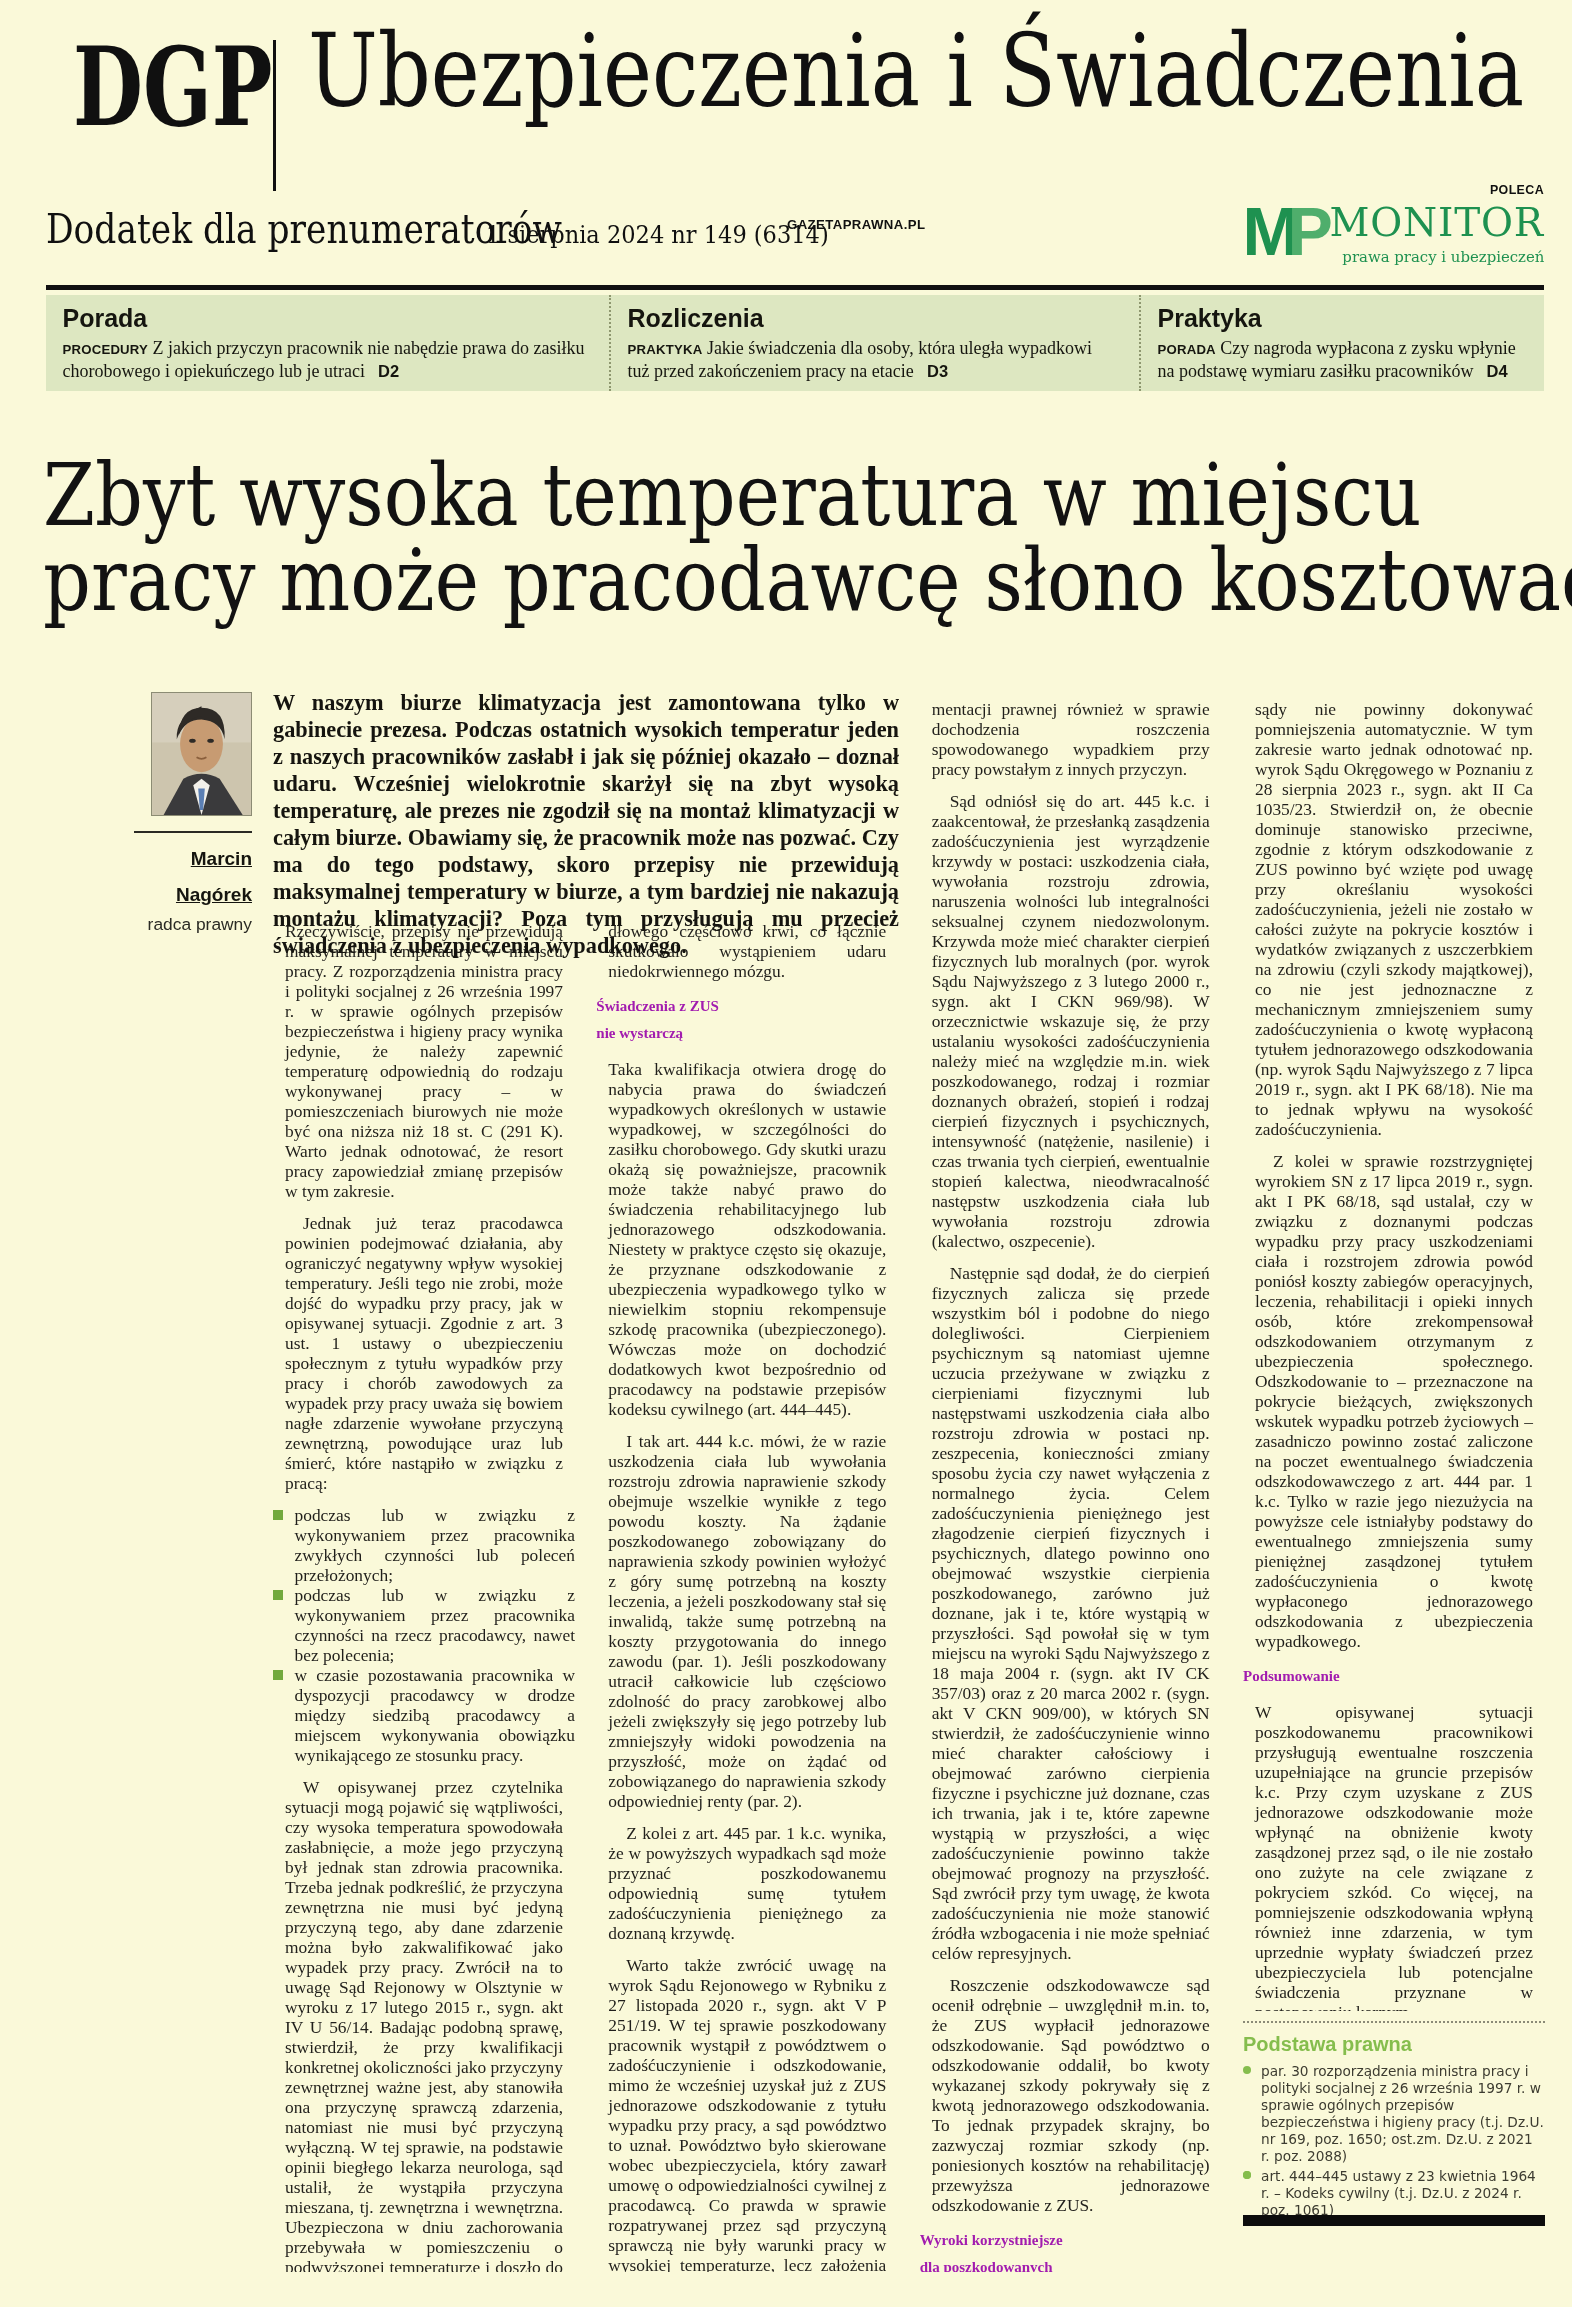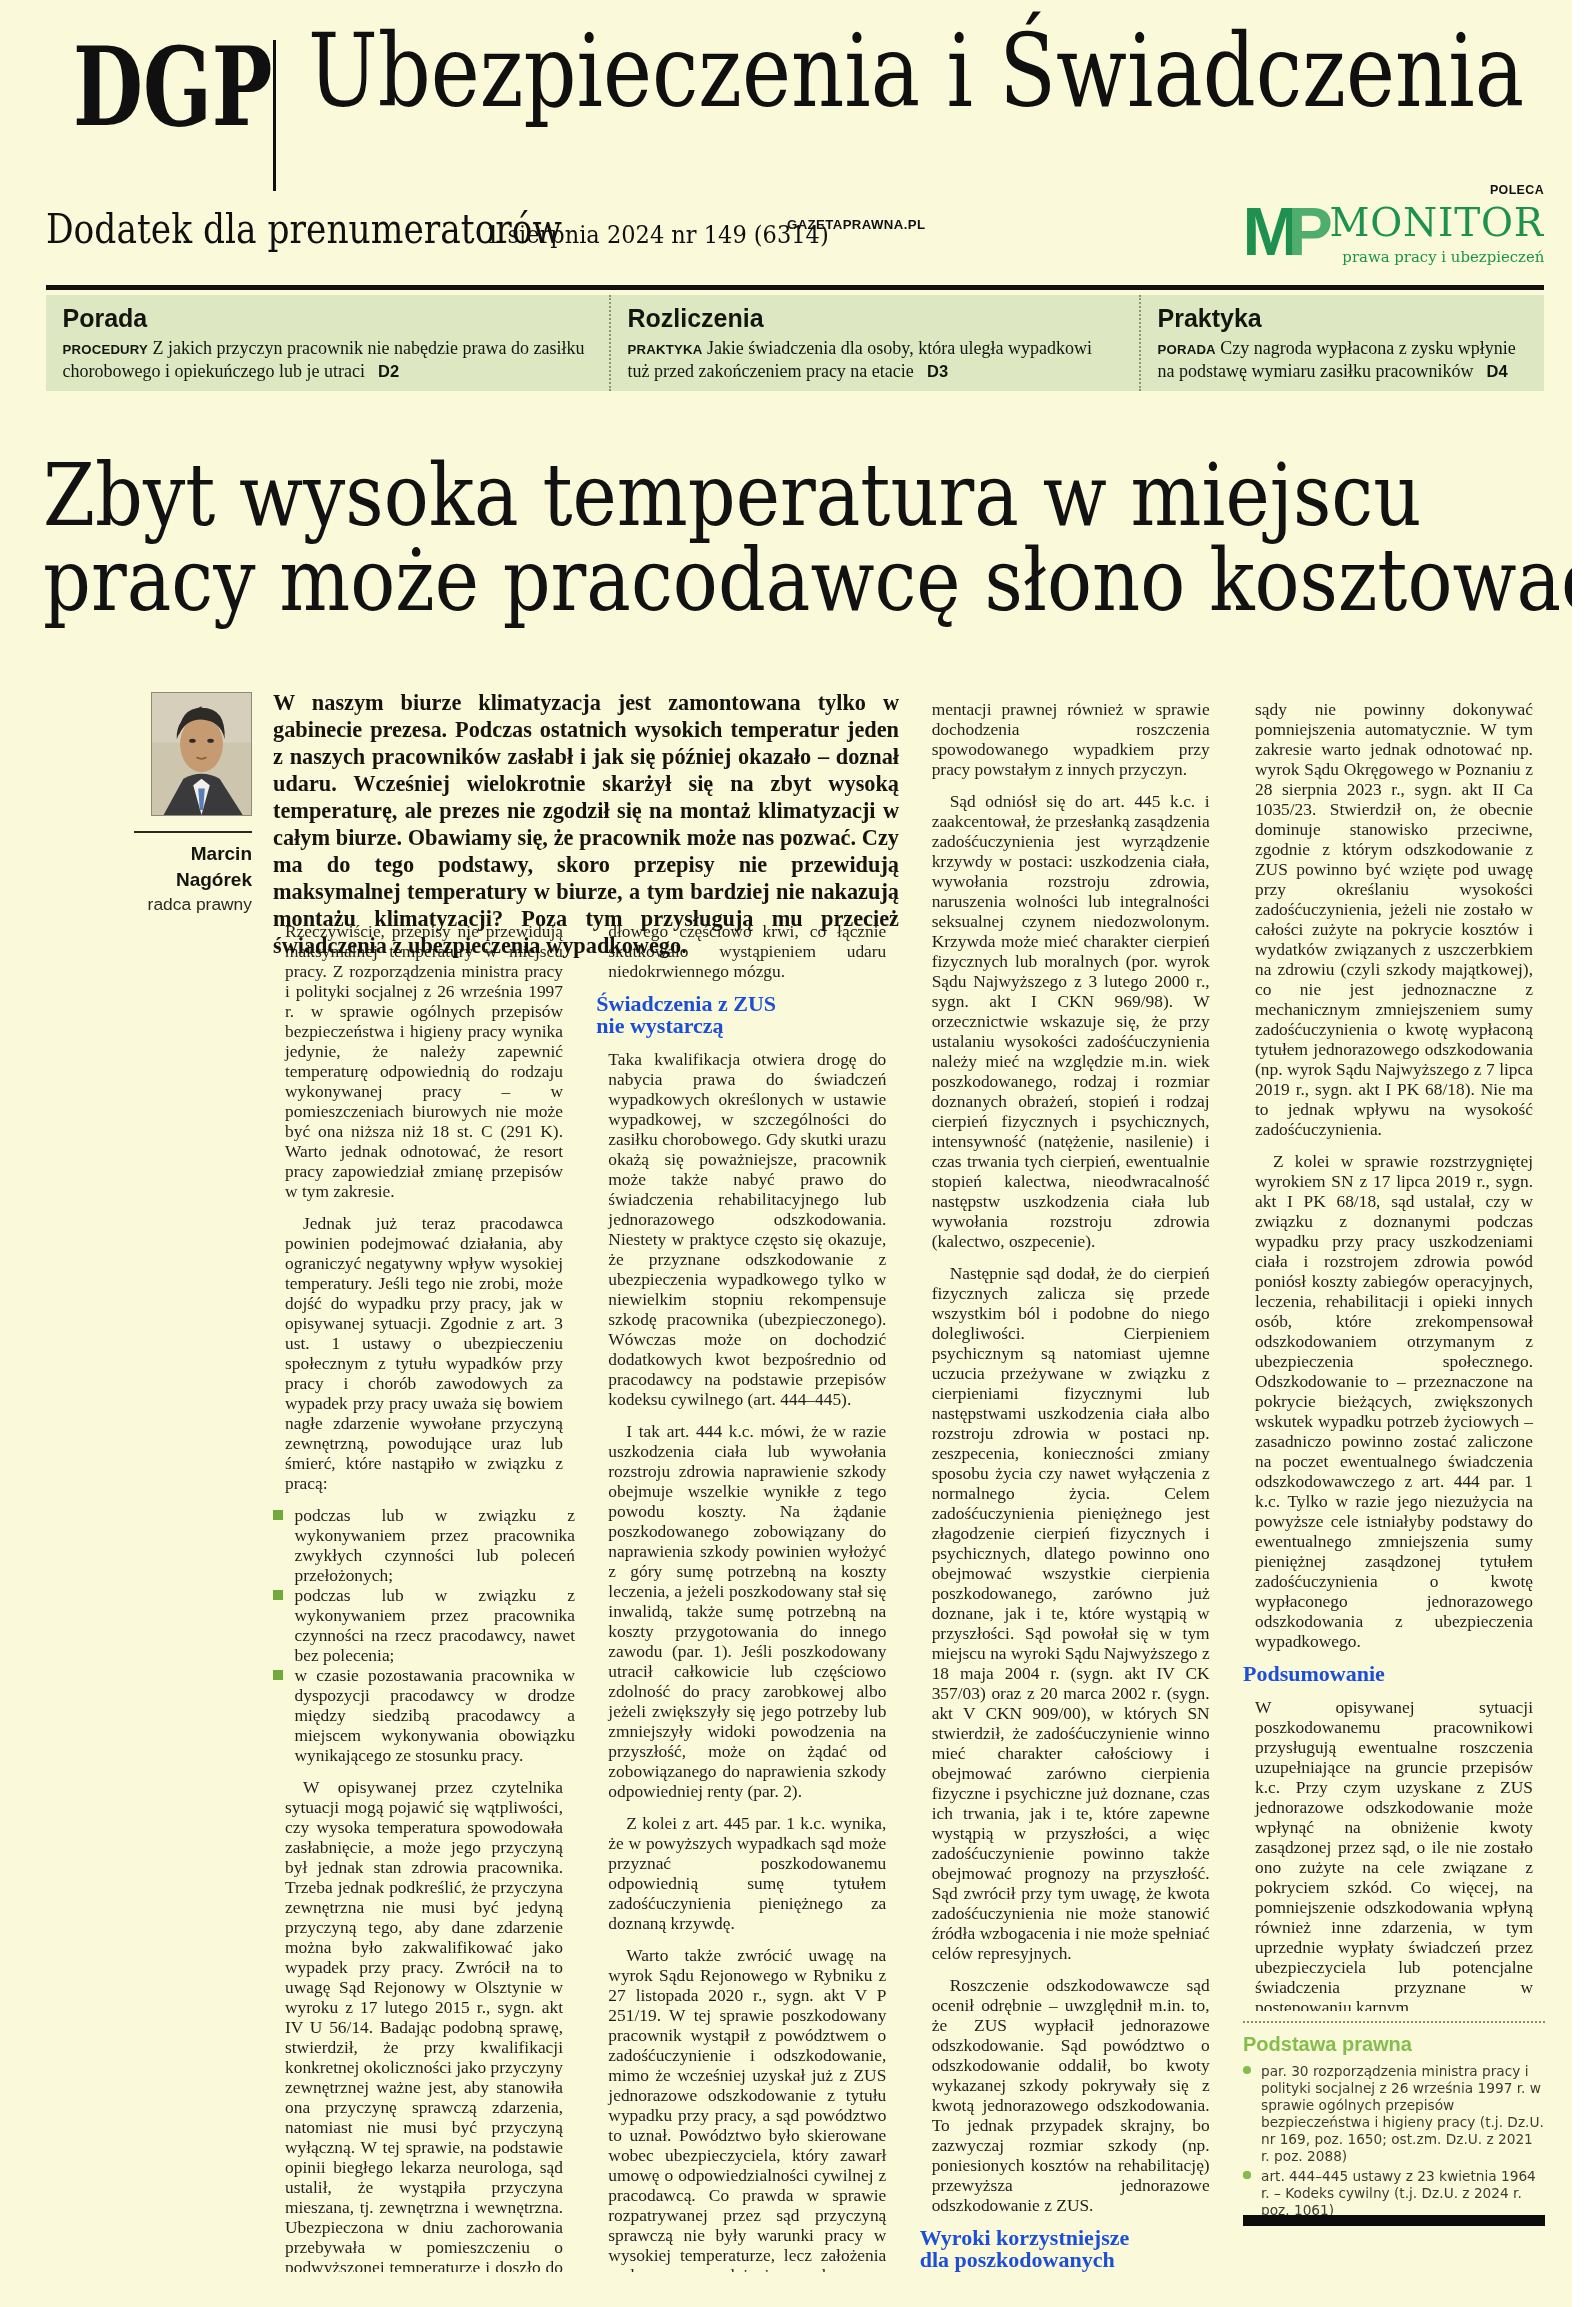--- a/index.html
+++ b/index.html
@@ -35,33 +35,33 @@
   .teaser-body{font-size:18px;line-height:21.5px;color:#15150f;}
   .kicker{font-family:"Liberation Sans",sans-serif;font-weight:bold;font-size:13.2px;letter-spacing:0.2px;}
   .page-ref{font-family:"Liberation Sans",sans-serif;font-weight:bold;font-size:16.5px;margin-left:13.2px;}
   
   .headline{position:absolute;left:43px;top:453px;font-family:"DejaVu Serif",serif;font-size:86px;
             line-height:85px;color:#121212;transform:scaleX(.87);transform-origin:left top;white-space:nowrap;}
   
   .author{position:absolute;left:74px;top:692px;width:178px;text-align:right;}
   .author-photo{display:block;margin-left:auto;margin-right:0;border:0.8px solid #8c8c74;}
   .author-rule{width:118px;height:1.7px;background:#2a2a24;margin:15px 0 8.3px auto;}
-  .author-name{font-family:"Liberation Sans",sans-serif;font-weight:bold;font-size:19px;line-height:26px;color:#15150f;white-space:pre-line;}
+  .author-name{font-family:"Liberation Sans",sans-serif;font-weight:bold;font-size:19px;line-height:36px;color:#15150f;white-space:pre-line;text-decoration:underline;}
   .author-role{font-family:"Liberation Sans",sans-serif;font-size:17.4px;line-height:23px;color:#2a2a24;}
   
   .article-body{position:absolute;left:273px;top:687px;width:1272px;height:1585px;}
   .lead{position:absolute;left:0;top:1.7px;width:626px;font-weight:bold;font-size:22.3px;line-height:27px;
         text-align:justify;color:#15140f;}
   .cols{display:flex;justify-content:space-between;height:100%;}
   .col{width:302px;height:1585px;overflow:hidden;}
   .col-offset{box-sizing:border-box;padding-top:222px;}
   .col p{margin:12px;font-size:17.4px;line-height:20px;text-align:justify;color:#201f1b;}
   .col p.ind{text-indent:18px;}
-  .subhead{font-family:"Liberation Serif",serif;font-weight:bold;font-size:22px;line-height:22px;
-           margin:11.6px 0 7.4px;white-space:pre-line;color:#1d4ed8;}
+  .subhead{font-family:"Liberation Serif",serif;font-weight:bold;font-size:15px;line-height:27px;
+           margin:11.6px 0 7.4px;white-space:pre-line;color:#a21caf;}
   ul.bullets{list-style:none;margin:0;padding:0;}
   ul.bullets li{position:relative;padding-left:21.5px;font-size:17.4px;line-height:20px;text-align:justify;color:#201f1b;}
   ul.bullets li .sq{position:absolute;left:0;top:5px;width:10px;height:10px;background:#72A93D;}
   .col4-text{height:1324px;overflow:hidden;}
   .copyright{text-align:right;font-size:22.3px;letter-spacing:2.5px;color:#C2272D;font-family:"DejaVu Sans",sans-serif;margin-top:3.3px;}
   
   .legal{position:absolute;right:0;top:1334px;width:302px;border-top:2.5px dotted #8a8a76;padding-top:10px;}
   .legal-title{font-family:"Liberation Sans",sans-serif;font-weight:bold;font-size:20px;color:#85BD4D;margin-bottom:6.6px;}
   .legal-item{position:relative;padding-left:18px;font-family:"DejaVu Sans",sans-serif;font-size:13.7px;
               line-height:17px;color:#3d3c31;margin-bottom:3.3px;text-align:left;}

